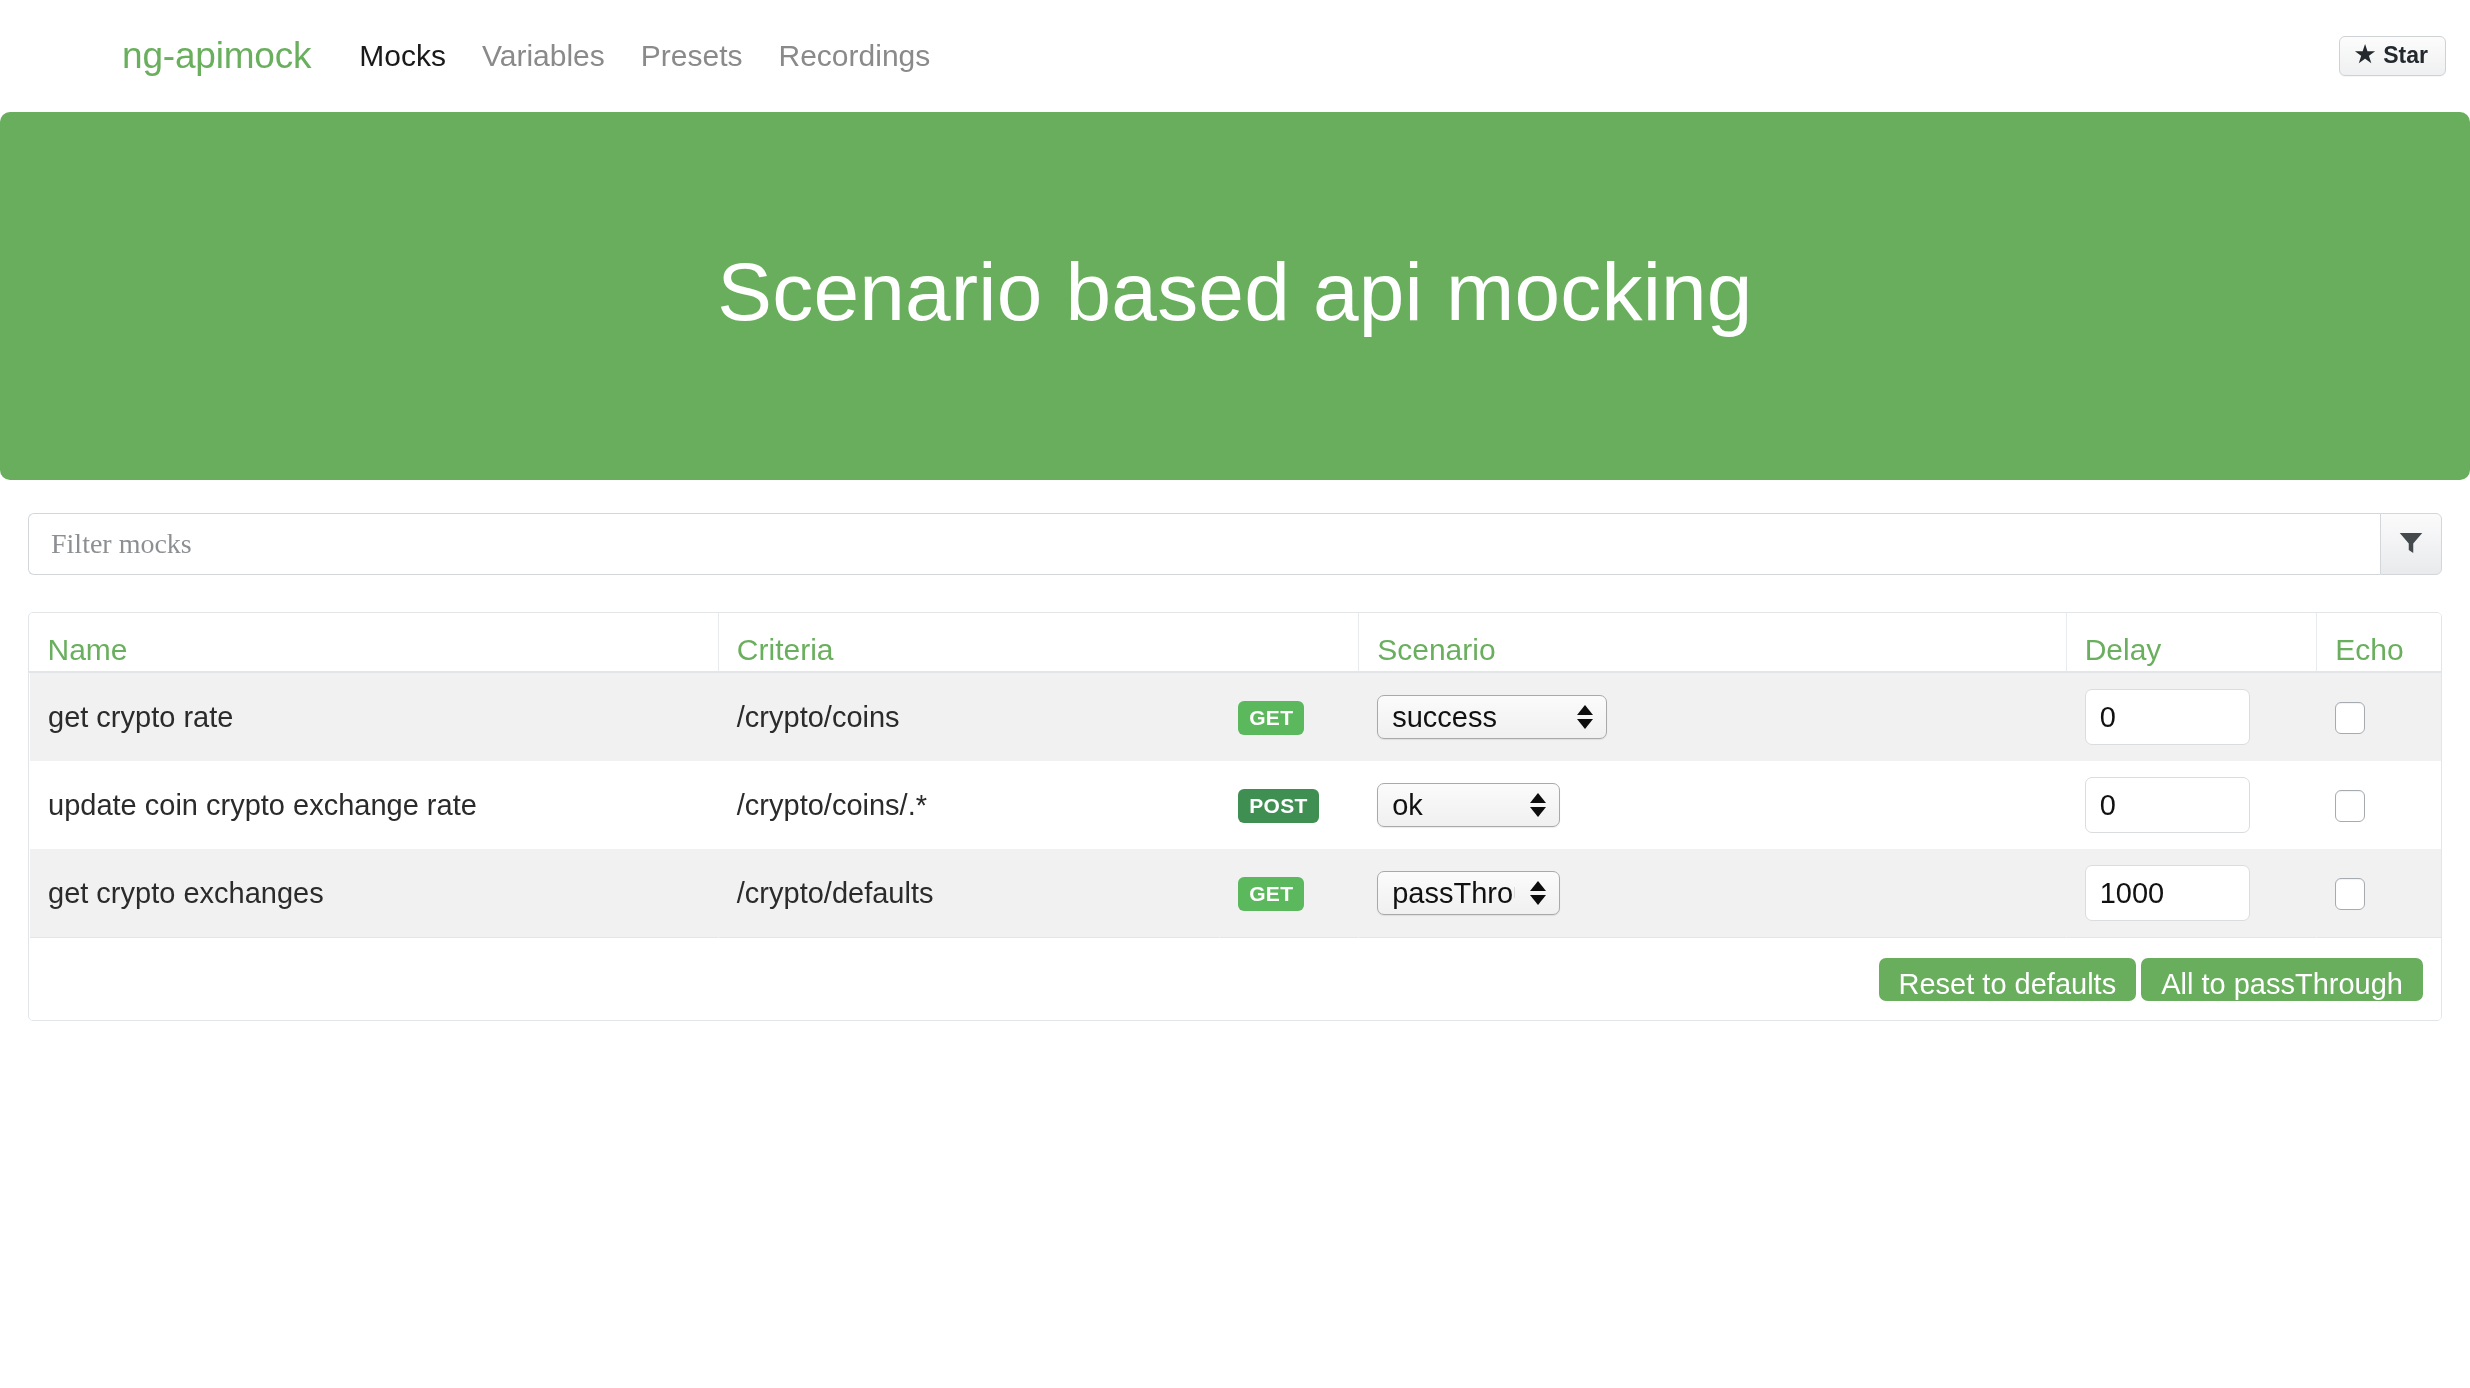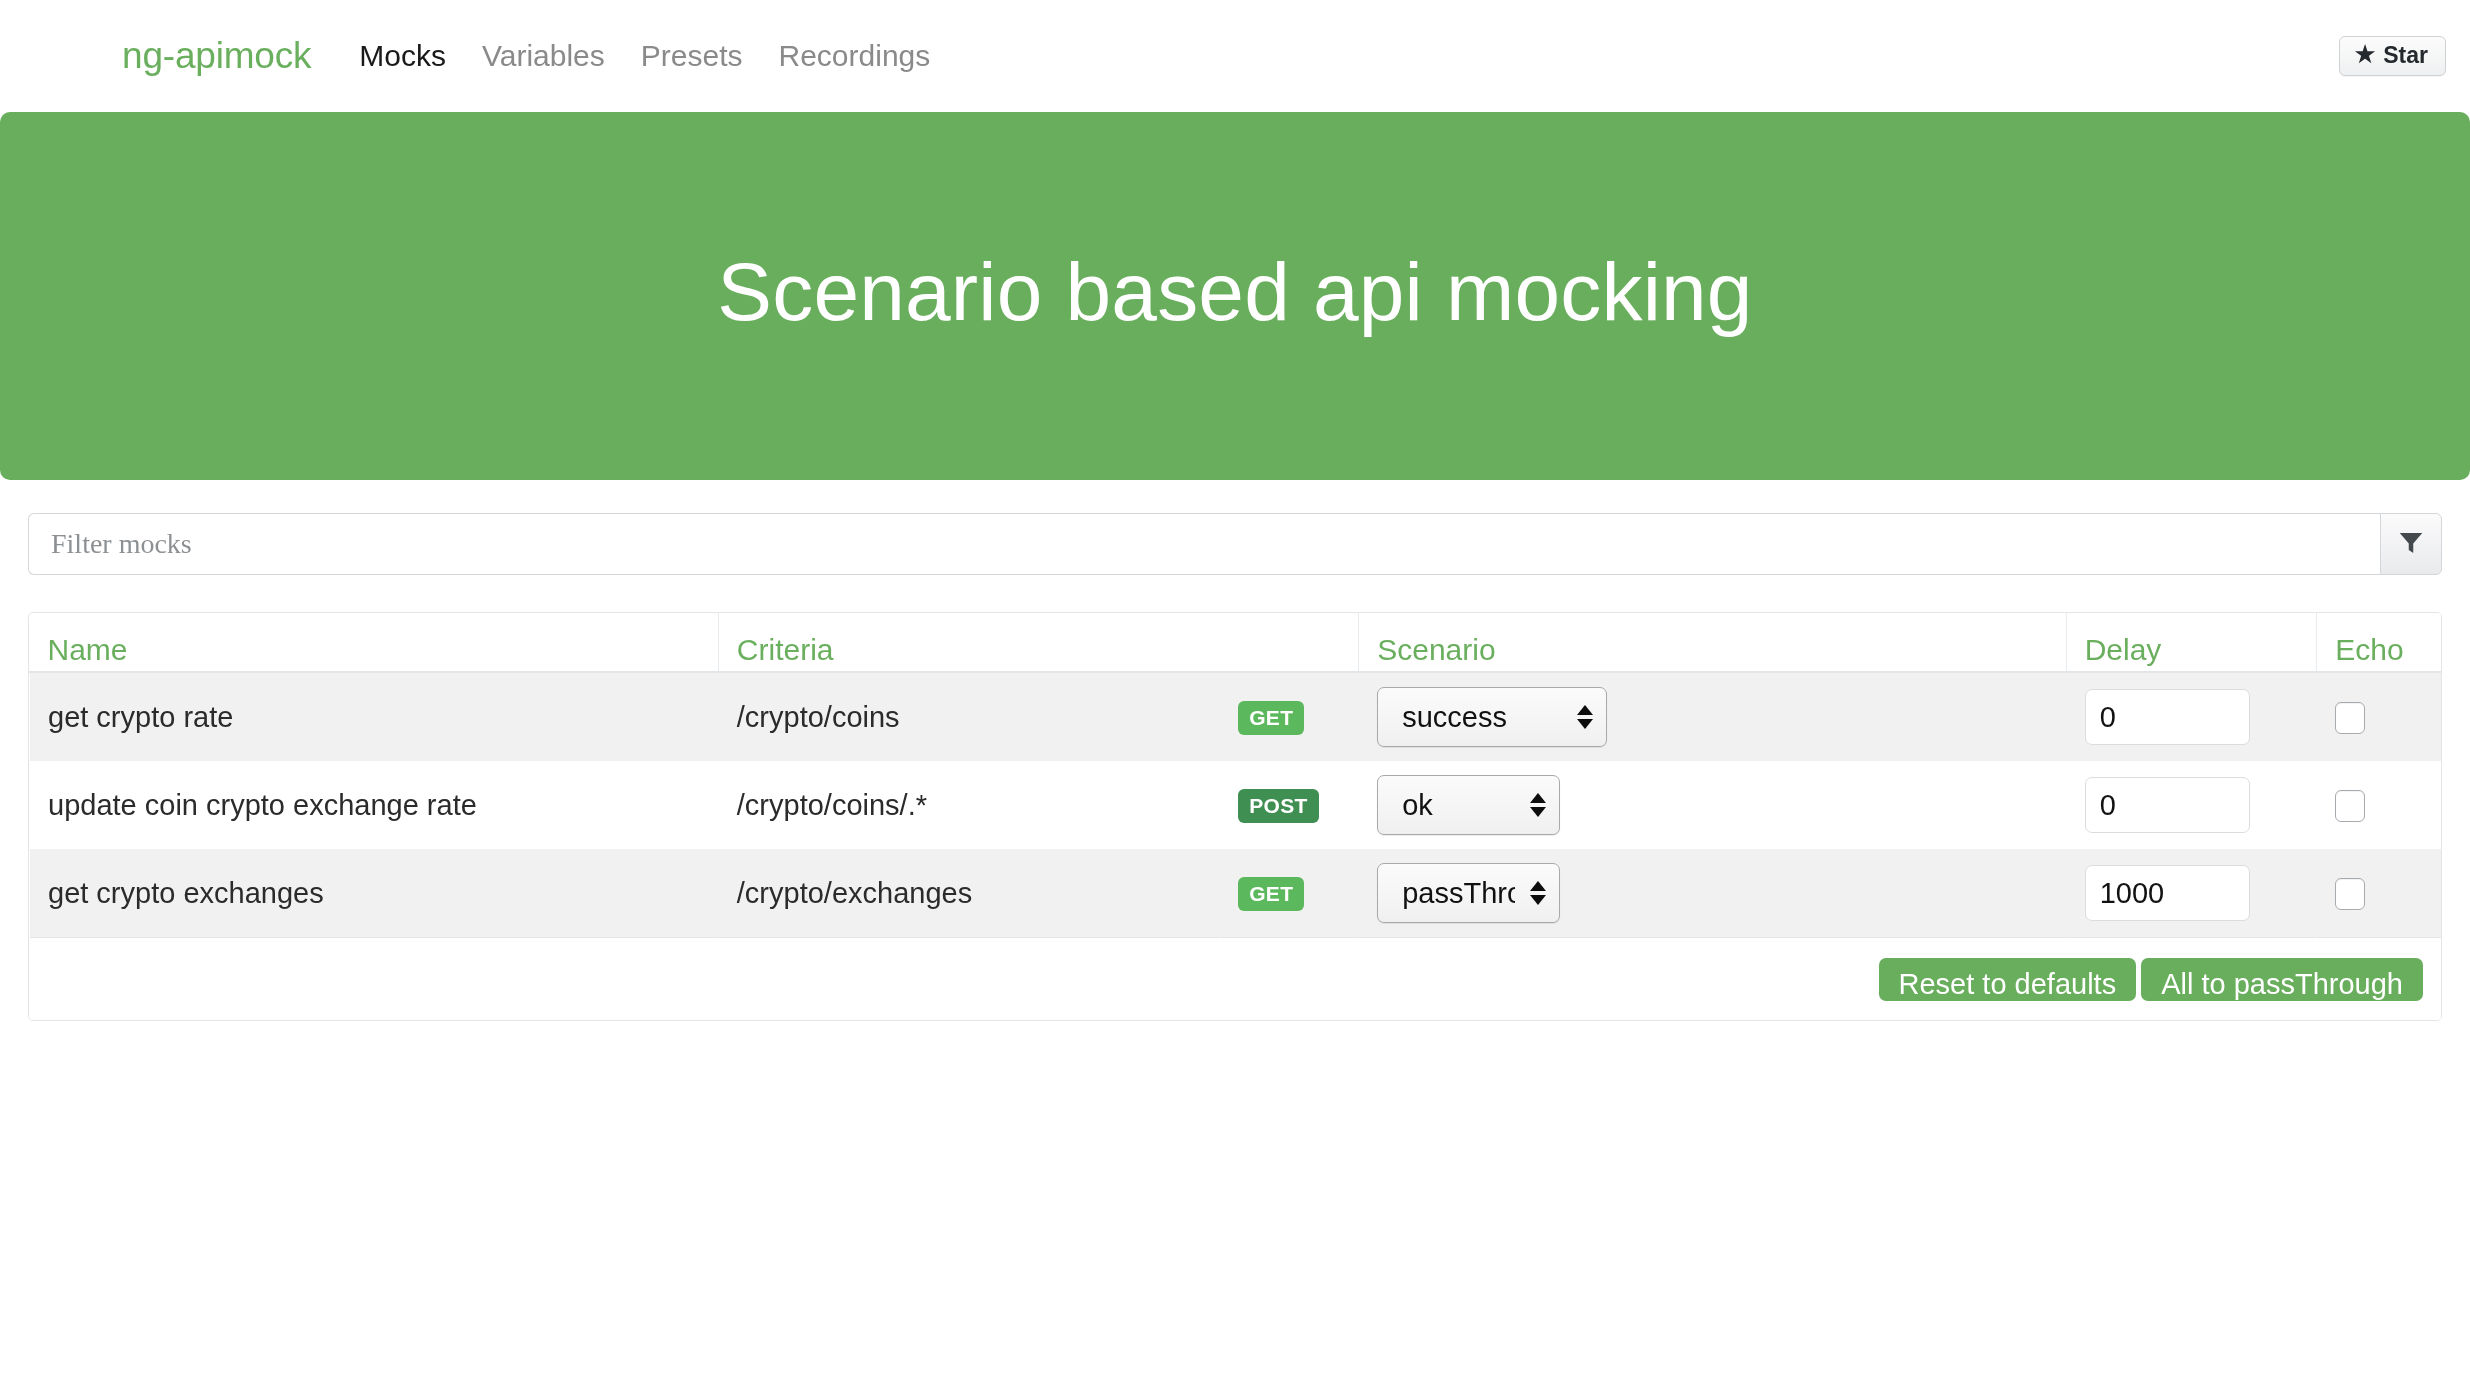--- a/index.html
+++ b/index.html
@@ -202,28 +202,28 @@
   }
   .badge-get  { background: #5cb85c; }
   .badge-post { background: #3f8f52; }
 
   
   .scenario-select {
     -webkit-appearance: none;
     appearance: none;
     display: inline-block;
     box-sizing: border-box;
-    height: 60px;
+    height: 44px;
     background: linear-gradient(#fbfbfb, #f0f0f0);
     border: 1px solid #a9a9a9;
     border-radius: 7px;
     font-family: "Liberation Sans", sans-serif;
     font-size: 29px;
     color: #111;
-    padding: 0 44px 0 24px;
+    padding: 0 44px 0 14px;
     outline: none;
     cursor: pointer;
     box-shadow: 0 1px 1px rgba(0,0,0,0.08);
     position: relative;
   }
   .select-wrap {
     position: relative;
     display: inline-block;
   }
   .select-arrows {
@@ -401,21 +401,21 @@
           <td>
             <input class="delay-input" type="text" value="0" style="">
           </td>
           <td>
             <input class="echo-checkbox" type="checkbox" style="">
           </td>
         </tr>
 
         <tr class="row-odd">
           <td>get crypto exchanges</td>
-          <td class="criteria-cell">/crypto/exchanges</td>
+          <td class="criteria-cell">/crypto/defaults</td>
           <td class="method-cell">
             <span class="badge badge-get">GET</span>
           </td>
           <td>
             <span class="select-wrap">
               <select class="scenario-select" style="width:183px">
                 <option>passThrough</option>
               </select>
               <span class="select-arrows">
                 <span class="up"></span>

